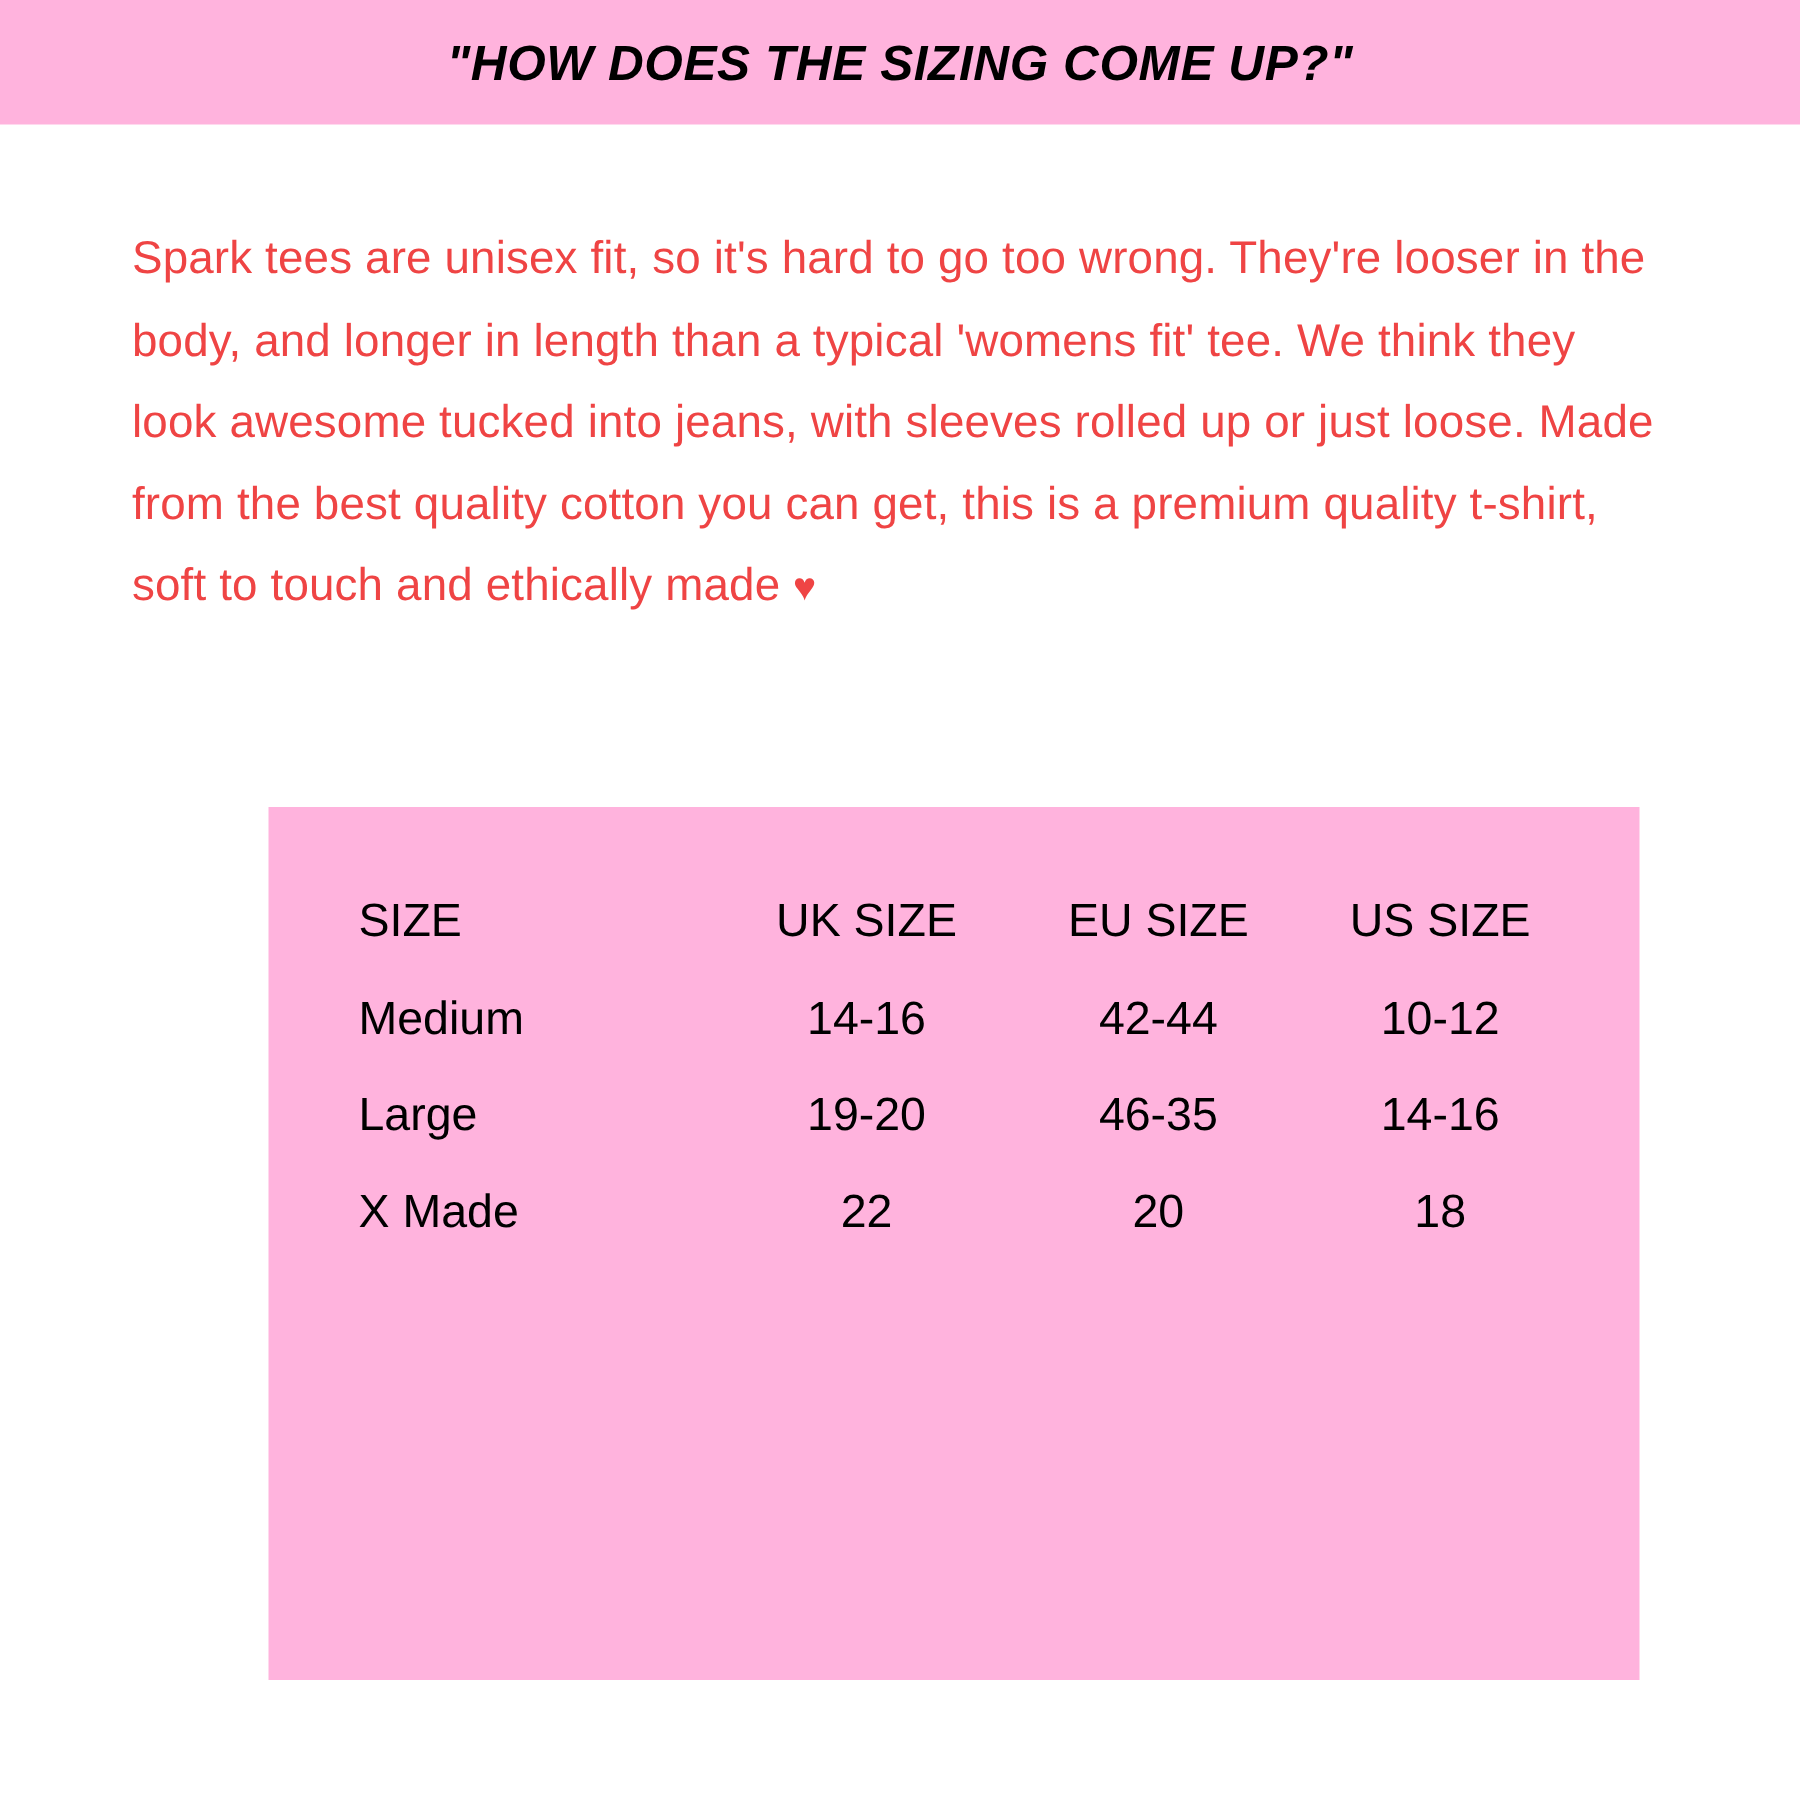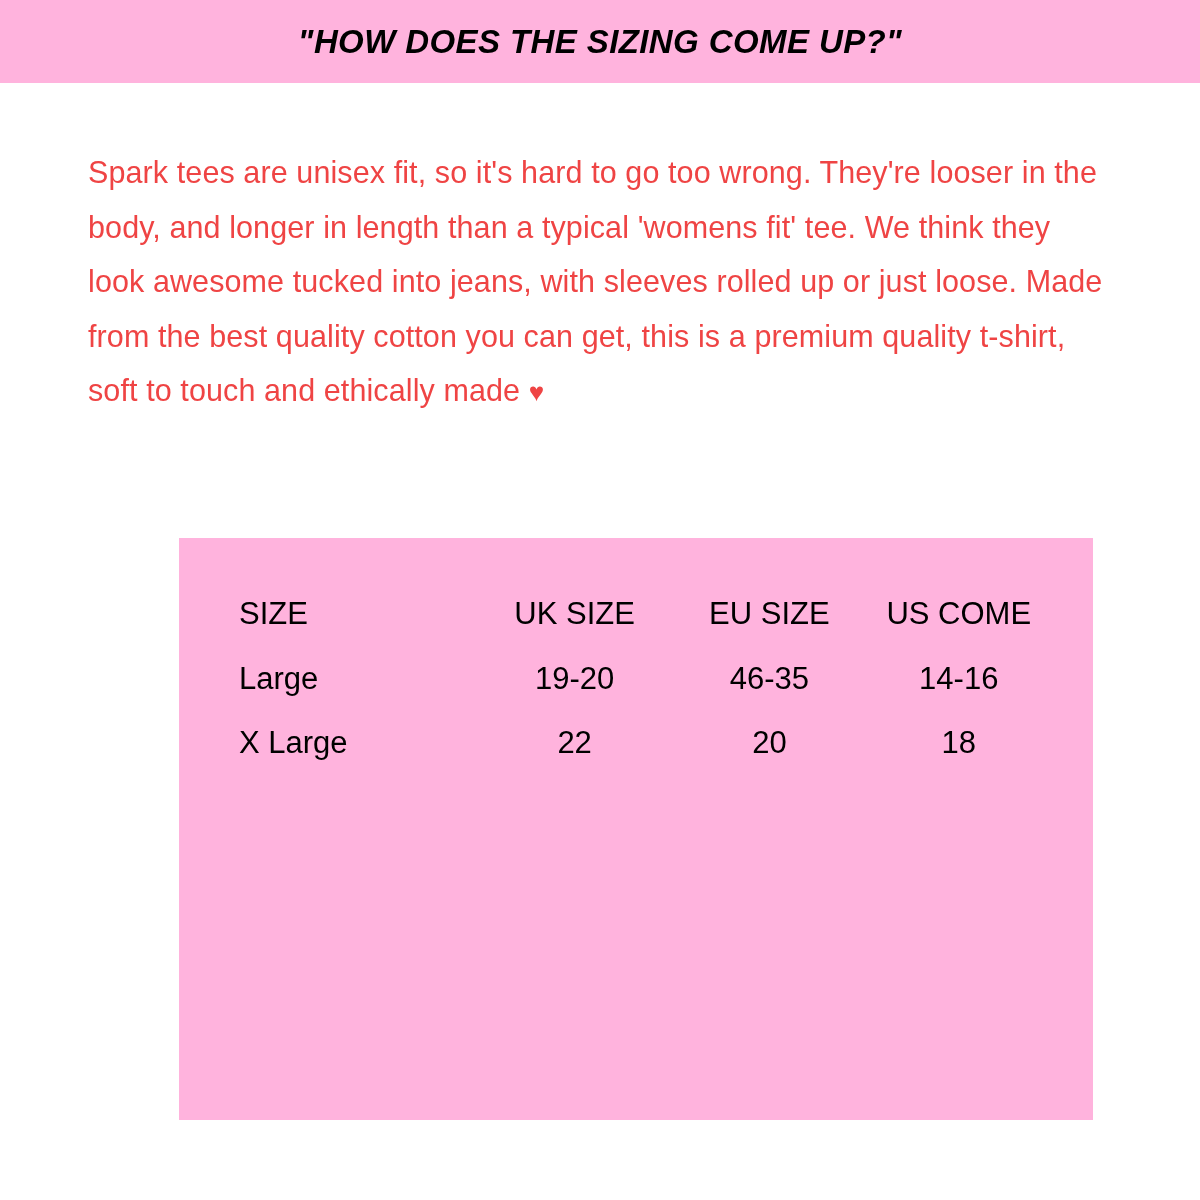--- a/index.html
+++ b/index.html
@@ -109,32 +109,38 @@
 
   <p class="intro"><span>Spark tees are unisex fit, so it's hard to go too wrong. They're looser in the body, and longer in length than a typical 'womens fit' tee. We think they look awesome tucked into jeans, with sleeves rolled up or just loose. Made from the best quality cotton you can get, this is a premium quality t-shirt, soft to touch and ethically made</span> <span class="heart">♥</span></p>
 
   <div class="size-table-wrap">
     <table class="size-table">
       <thead>
         <tr>
           <th>SIZE</th>
           <th>UK SIZE</th>
           <th>EU SIZE</th>
-          <th>US COME</th>
+          <th>US SIZE</th>
         </tr>
       </thead>
       <tbody>
+        <tr>
+          <td>Medium</td>
+          <td>14-16</td>
+          <td>42-44</td>
+          <td>10-12</td>
+        </tr>
         <tr>
           <td>Large</td>
           <td>19-20</td>
           <td>46-35</td>
           <td>14-16</td>
         </tr>
         <tr>
-          <td>X Large</td>
+          <td>X Made</td>
           <td>22</td>
           <td>20</td>
           <td>18</td>
         </tr>
       </tbody>
     </table>
   </div>
 
 </div>
 

